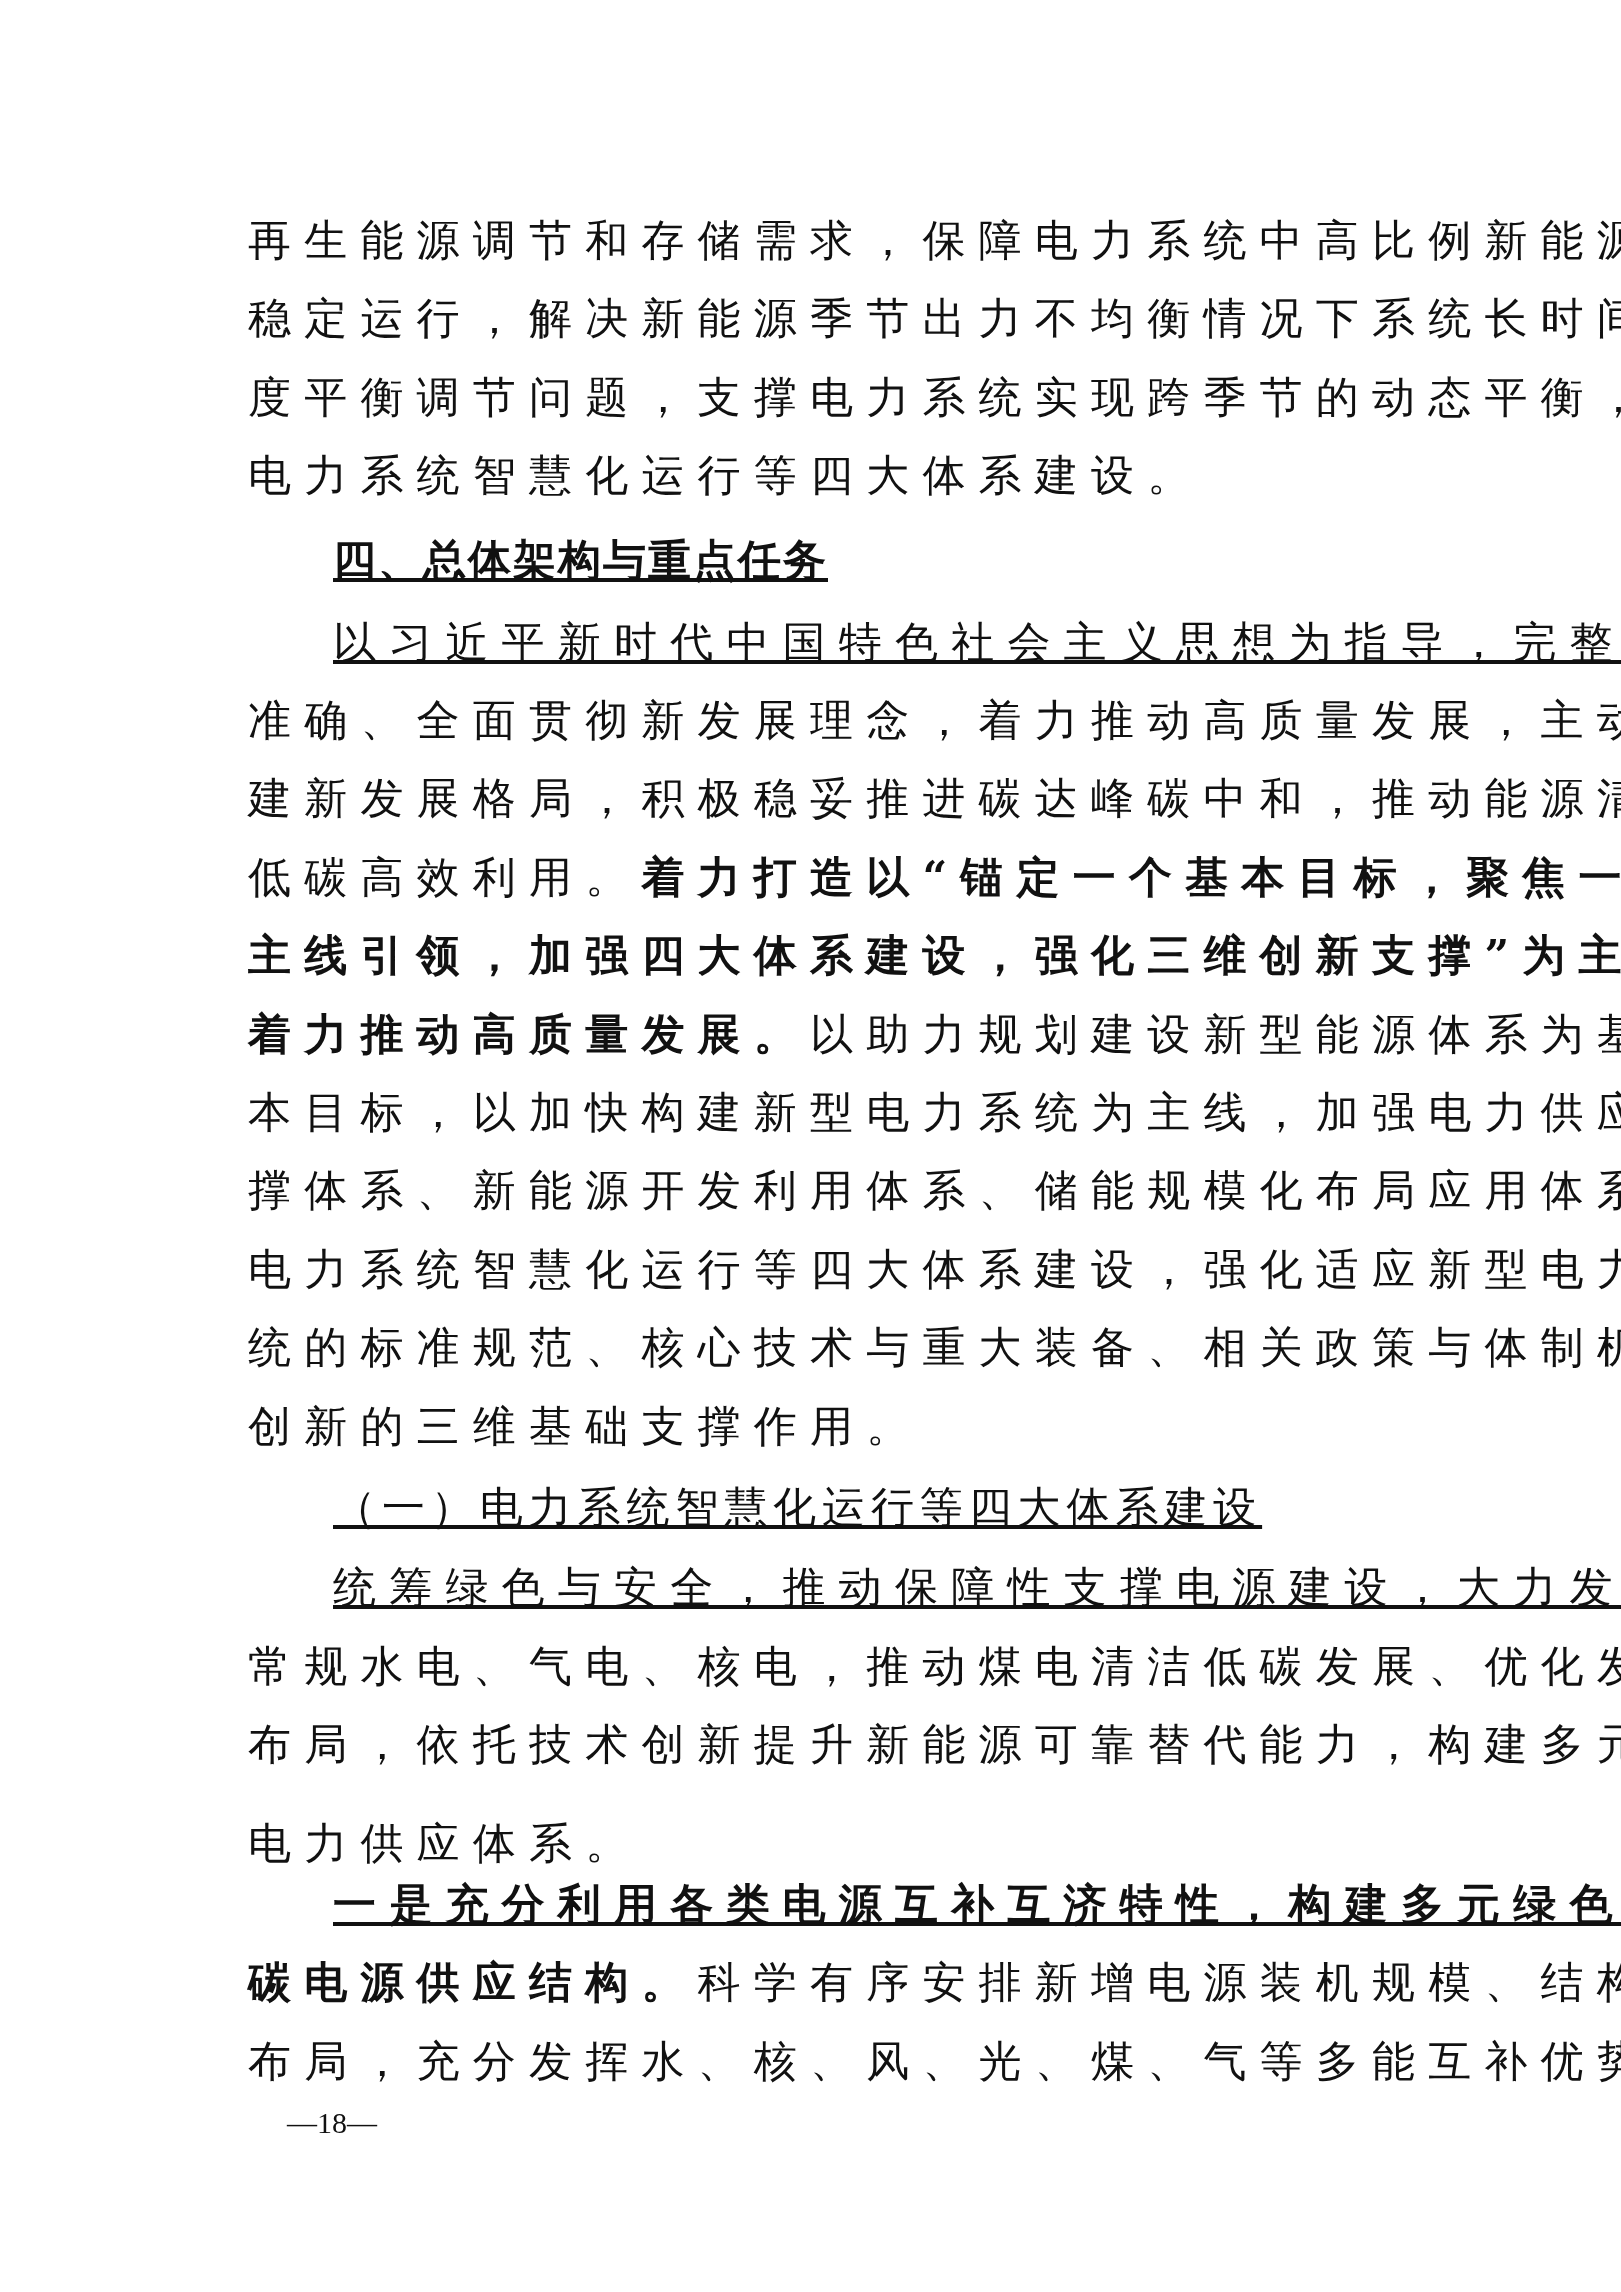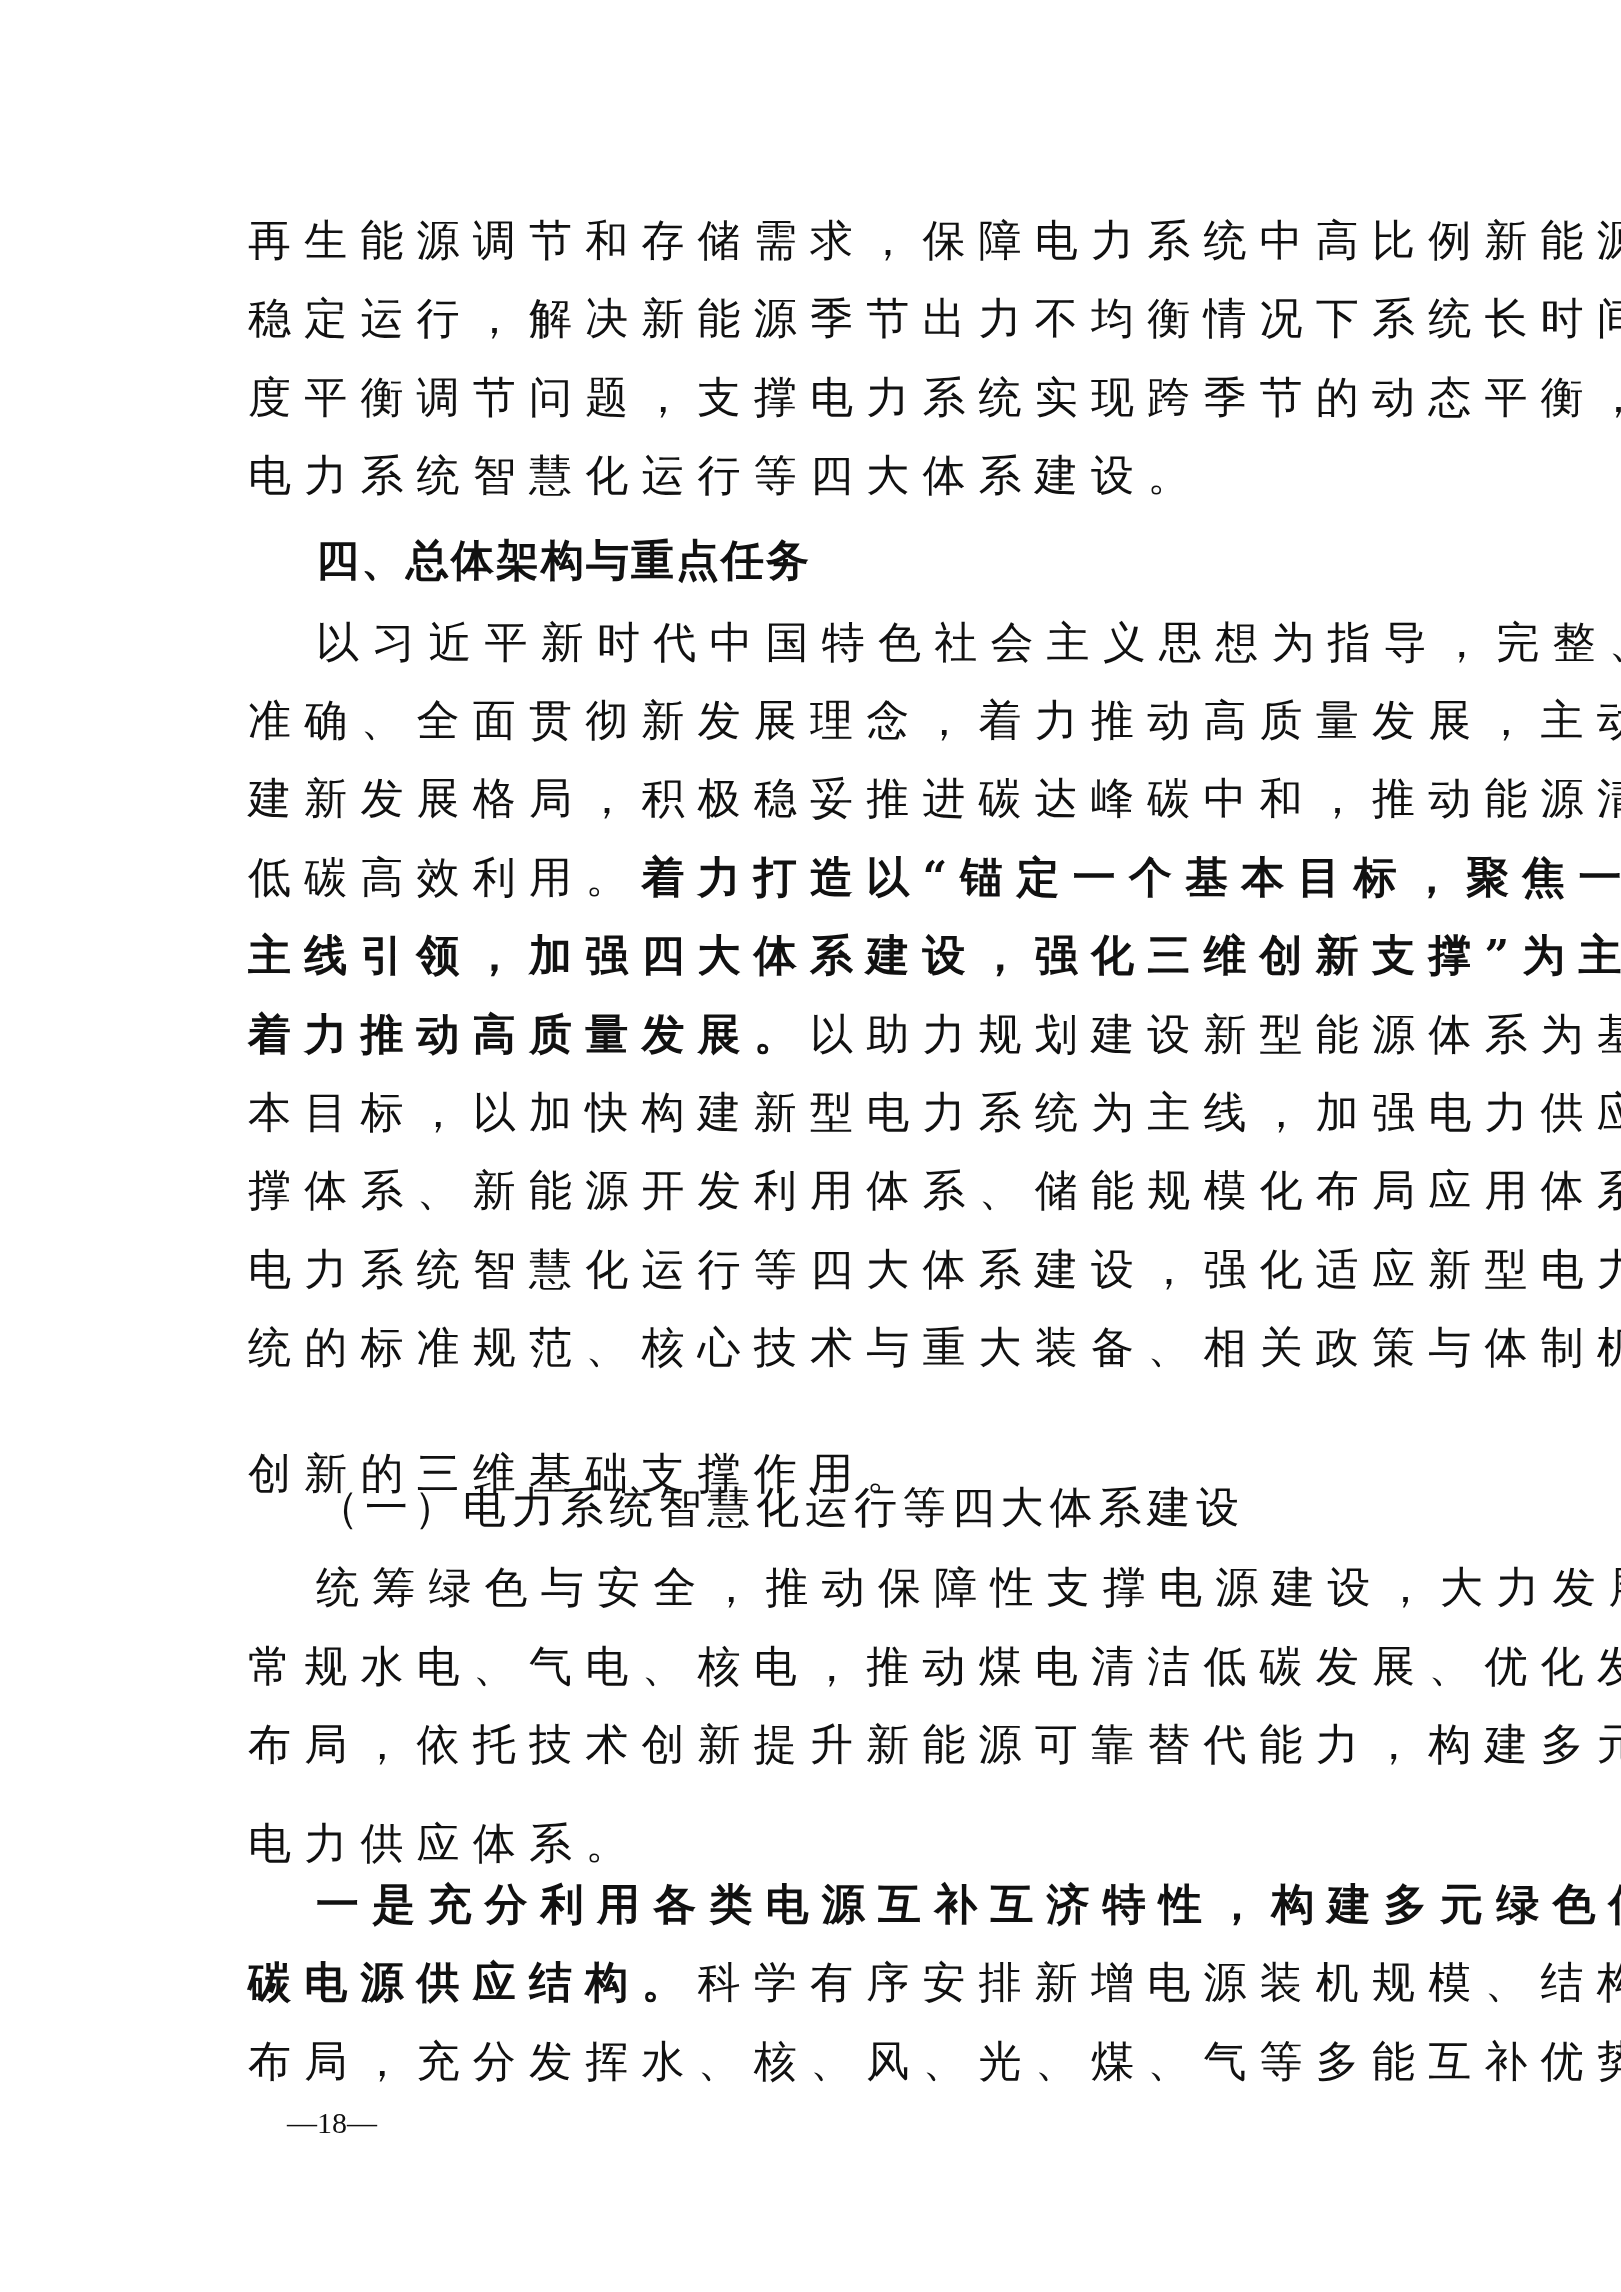--- a/index.html
+++ b/index.html
@@ -9,21 +9,21 @@
     position: absolute;
     left: 248px;
     height: 59px;
     line-height: 59px;
     font-family: "DejaVu Serif", "Liberation Serif", serif;
     font-size: 43px;
     color: #111111;
     white-space: nowrap;
     letter-spacing: 13.2px;
   }
-  .indent { left: 316px; }
+  .indent { left: 333px; text-decoration: underline; }
   .heading {
     font-family: "DejaVu Sans", "Liberation Sans", sans-serif;
     font-weight: bold;
     letter-spacing: 2px;
   }
   .subheading { letter-spacing: 5.9px; }
   .bold { font-weight: bold; }
   .page-number {
     position: absolute;
     left: 287px;
@@ -47,21 +47,21 @@
       <div class="line indent" style="top: 613px;"><span>以习近平新时代中国特色社会主义思想为指导，完整、</span></div>
       <div class="line" style="top: 691px;"><span>准确、全面贯彻新发展理念，着力推动高质量发展，主动构</span></div>
       <div class="line" style="top: 769px;"><span>建新发展格局，积极稳妥推进碳达峰碳中和，推动能源清洁</span></div>
       <div class="line" style="top: 848px;"><span>低碳高效利用。</span><span class="bold">着力打造以“锚定一个基本目标，聚焦一条</span></div>
       <div class="line" style="top: 926px;"><span class="bold">主线引领，加强四大体系建设，强化三维创新支撑”为主的</span></div>
       <div class="line" style="top: 1005px;"><span class="bold">着力推动高质量发展。</span><span>以助力规划建设新型能源体系为基</span></div>
       <div class="line" style="top: 1083px;"><span>本目标，以加快构建新型电力系统为主线，加强电力供应支</span></div>
       <div class="line" style="top: 1161px;"><span>撑体系、新能源开发利用体系、储能规模化布局应用体系、</span></div>
       <div class="line" style="top: 1240px;"><span>电力系统智慧化运行等四大体系建设，强化适应新型电力系</span></div>
       <div class="line" style="top: 1318px;"><span>统的标准规范、核心技术与重大装备、相关政策与体制机制</span></div>
-      <div class="line" style="top: 1397px; margin-top: 47px;"><span>创新的三维基础支撑作用。</span></div>
+      <div class="line" style="top: 1397px;"><span>创新的三维基础支撑作用。</span></div>
       <div class="line indent subheading" style="top: 1478px;"><span>（一）电力系统智慧化运行等四大体系建设</span></div>
       <div class="line indent" style="top: 1558px;"><span>统筹绿色与安全，推动保障性支撑电源建设，大力发展</span></div>
       <div class="line" style="top: 1637px;"><span>常规水电、气电、核电，推动煤电清洁低碳发展、优化发展</span></div>
       <div class="line" style="top: 1715px;"><span>布局，依托技术创新提升新能源可靠替代能力，构建多元化</span></div>
       <div class="line" style="top: 1794px; margin-top: 20px;"><span>电力供应体系。</span></div>
       <div class="line indent" style="top: 1875px;"><span class="bold">一是充分利用各类电源互补互济特性，构建多元绿色低</span></div>
       <div class="line" style="top: 1953px;"><span class="bold">碳电源供应结构。</span><span>科学有序安排新增电源装机规模、结构和</span></div>
       <div class="line" style="top: 2032px;"><span>布局，充分发挥水、核、风、光、煤、气等多能互补优势。</span></div>
     </div>
   <div class="page-number">—18—</div>

